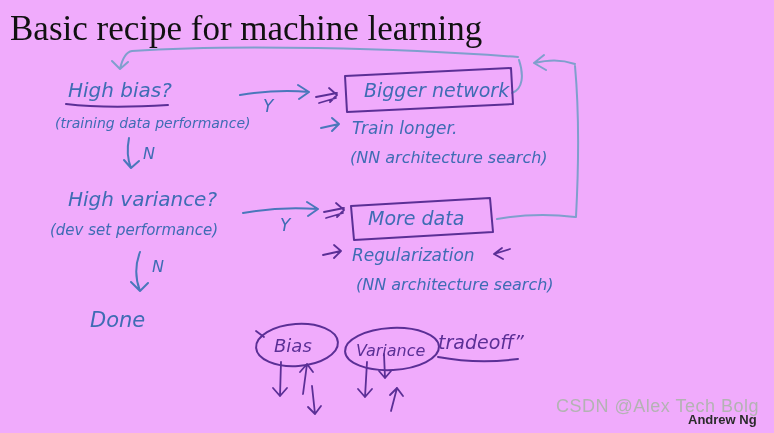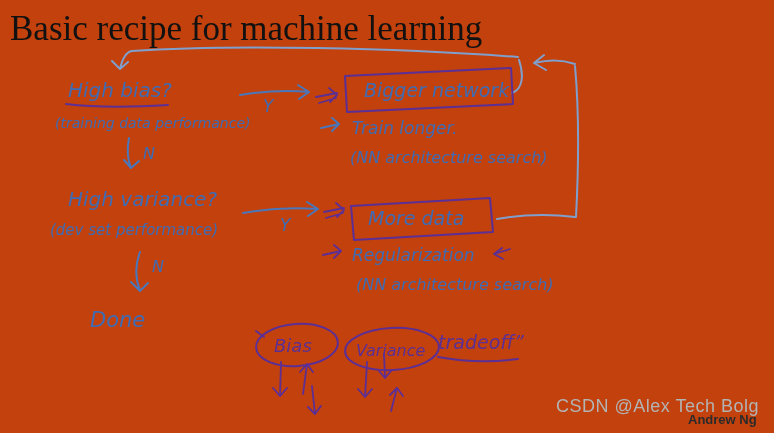--- a/index.html
+++ b/index.html
@@ -1,16 +1,16 @@
 <!DOCTYPE html>
 <html><head>
 <meta charset="utf-8">
 <style>
   html,body{margin:0;padding:0;background:#ffffff;}
-  .stage{position:relative;width:774px;height:433px;background:#c2410c;overflow:hidden;
+  .stage{position:relative;width:774px;height:433px;background:#f0abfc;overflow:hidden;
          font-family:"Liberation Sans", sans-serif;}
   svg{position:absolute;left:0;top:0;}
 
   
   .st-blue{stroke:#4a77bb;fill:none;stroke-width:2;stroke-linecap:round;stroke-linejoin:round;}
   .st-blue-light{stroke:#7f9fcd;fill:none;stroke-width:2;stroke-linecap:round;stroke-linejoin:round;}
   .st-purple{stroke:#5b2f96;fill:none;stroke-width:2;stroke-linecap:round;stroke-linejoin:round;}
   .st-purple-thin{stroke:#5b2f96;fill:none;stroke-width:1.8;stroke-linecap:round;stroke-linejoin:round;}
 
   

